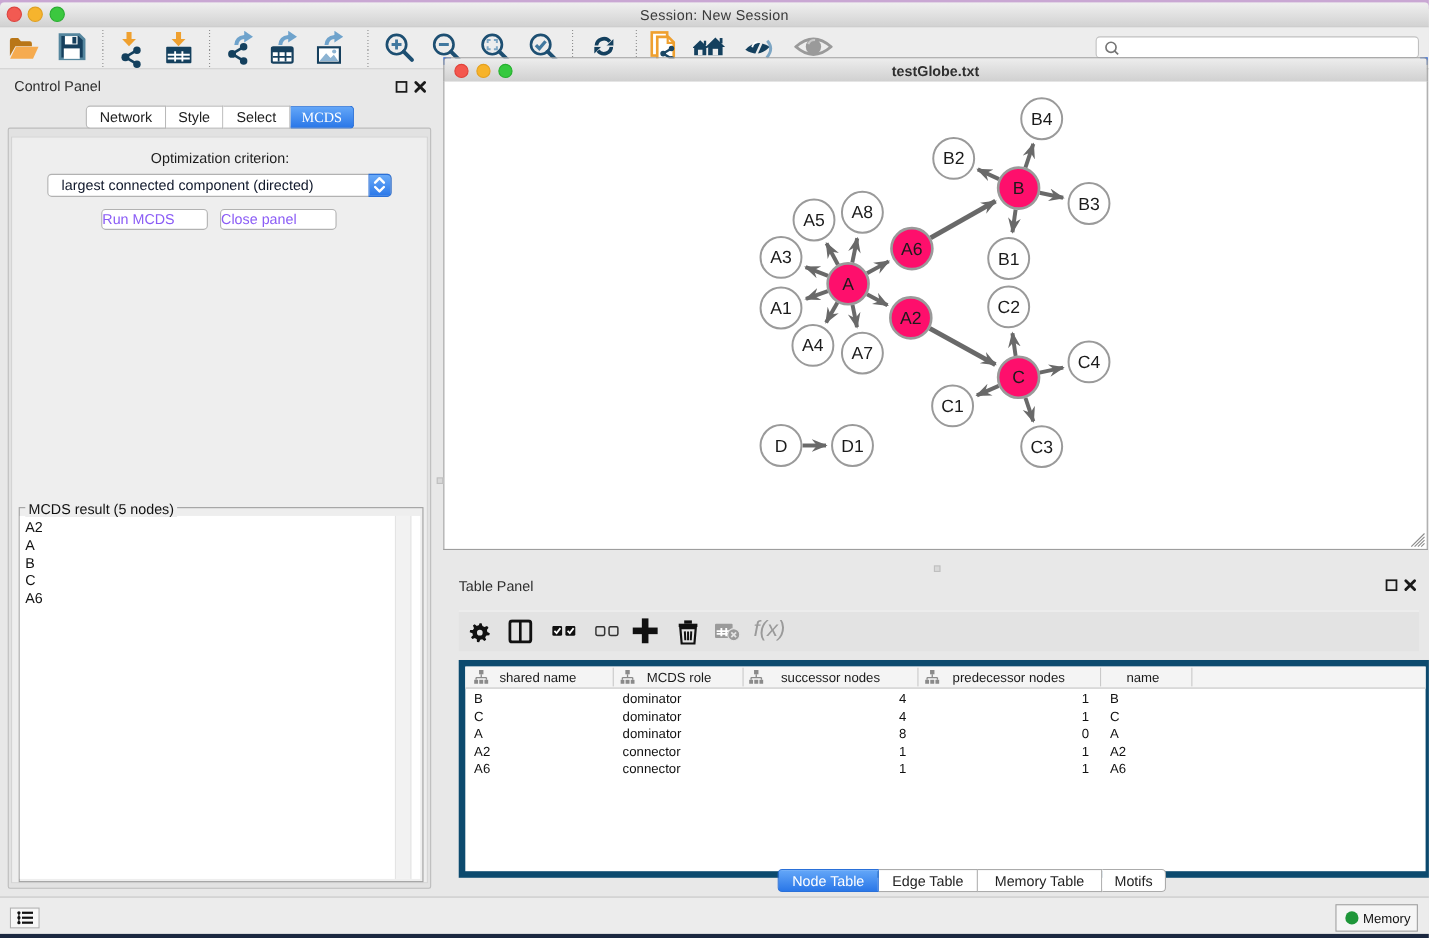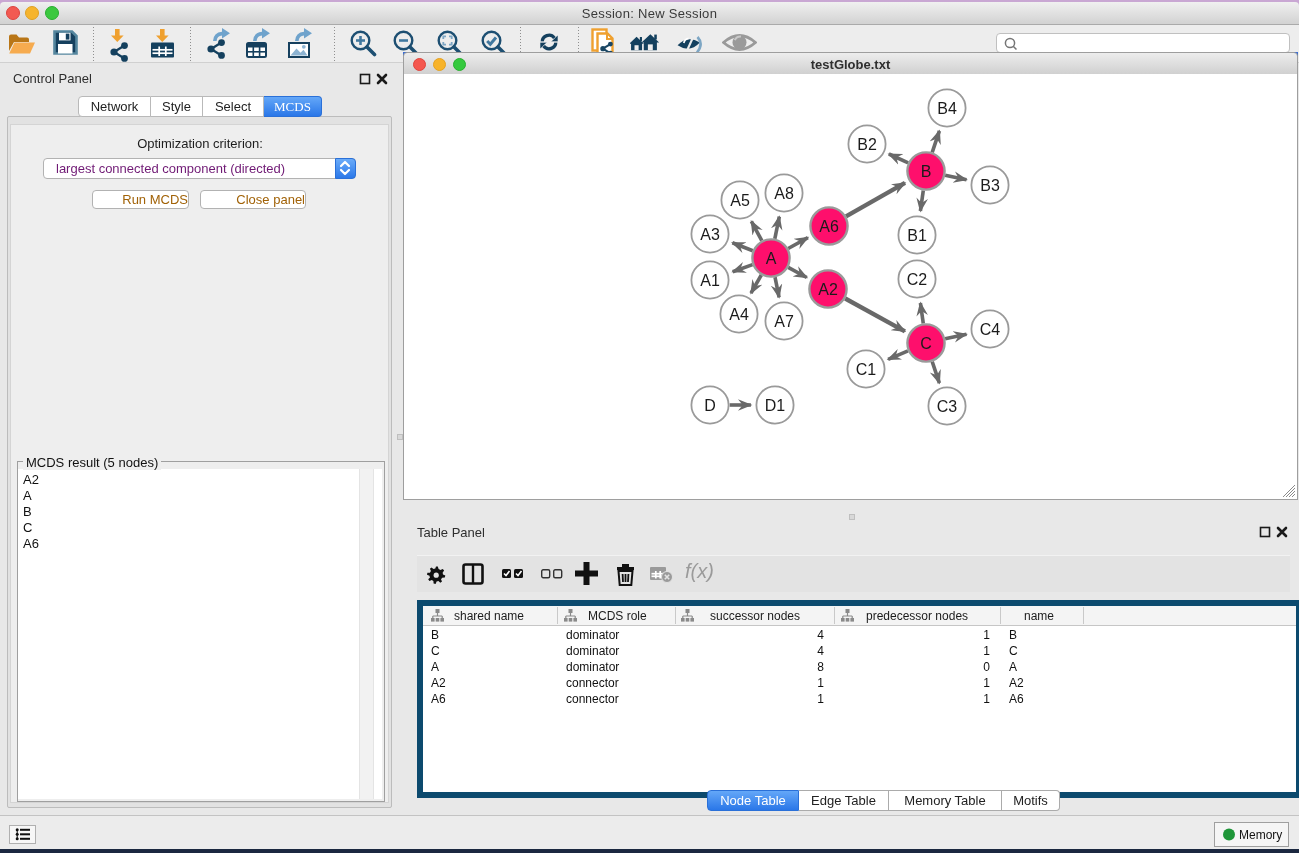--- a/index.html
+++ b/index.html
@@ -20,23 +20,23 @@
 .cp-title{left:13px;top:71px;font-size:13px;color:#2e2e2e;}
 .tabpanel{left:7px;top:116px;width:383px;height:690px;background:#e2e2e2;border:1px solid #bcbcbc;border-radius:2px;}
 .innerpanel{left:10px;top:124px;width:377px;height:677px;background:#eeeeee;border:1px solid #d4d4d4;}
 .tabs{left:78px;top:96px;height:19px;}
 .tab{float:left;background:#fff;border:1px solid #b9b9b9;border-left:none;height:19px;line-height:20px;padding:0;text-align:center;font-size:13px;color:#222;}
 .tab.first{border-left:1px solid #b9b9b9;border-radius:4px 0 0 4px;}
 .tab.last{border-radius:0 4px 4px 0;}
 .tab.sel{background:linear-gradient(#64a7f8,#2a77e8);color:#fff;border-color:#2a70d8;font-family:Liberation Serif, serif;}
 .optlabel{left:13px;top:136px;width:374px;text-align:center;font-size:13px;color:#1d1d1d;}
 .dropdown{left:43px;top:158px;width:311px;height:19px;background:#fff;border:1px solid #b2b2b2;border-radius:4px;}
-.dd-text{left:12px;top:2px;font-size:13px;color:#701a75;}
+.dd-text{left:12px;top:2px;font-size:13px;color:#0f172a;}
 .dd-btn{right:-1px;top:-1px;width:19px;height:19px;background:linear-gradient(#6aabf9,#2b78e9);border:1px solid #2a70d8;border-radius:0 4px 4px 0;}
-.btn{background:#fff;border:1px solid #b2b2b2;border-radius:4px;height:17px;line-height:17px;text-align:right;font-size:13px;color:#a16207;top:190px;}
+.btn{background:#fff;border:1px solid #b2b2b2;border-radius:4px;height:17px;line-height:17px;text-align:left;font-size:13px;color:#8b5cf6;top:190px;}
 .fieldset{left:17px;top:461px;width:366px;height:339px;border:1px solid #9f9f9f;}
 .fs-label{left:23px;top:455px;background:#eeeeee;padding:0 3px;font-size:13px;color:#111;}
 .fs-list{left:18px;top:469px;width:364px;height:330px;background:#fff;}
 .fs-items{left:5px;top:3px;font-size:13px;color:#111;line-height:16px;}
 .fs-scroll{right:8px;top:0px;width:13px;height:330px;background:#f2f2f2;border-left:1px solid #e4e4e4;border-right:1px solid #e4e4e4;}
 
 .netframe{left:403px;top:52px;width:895px;height:448px;}
 .net-titlebar{left:0;top:0;width:893px;height:21px;background:linear-gradient(#ededed,#d0d0d0);border:1px solid #9e9e9e;border-radius:4px 4px 0 0;border-bottom:1px solid #9e9e9e;}
 .net-canvas{left:0;top:22px;width:893px;height:425px;background:#fff;border:1px solid #9e9e9e;border-top:none;}
 .nettitle{top:4px;left:0;width:893px;text-align:center;color:#2f2f2f;font-size:13px;font-weight:bold;}

